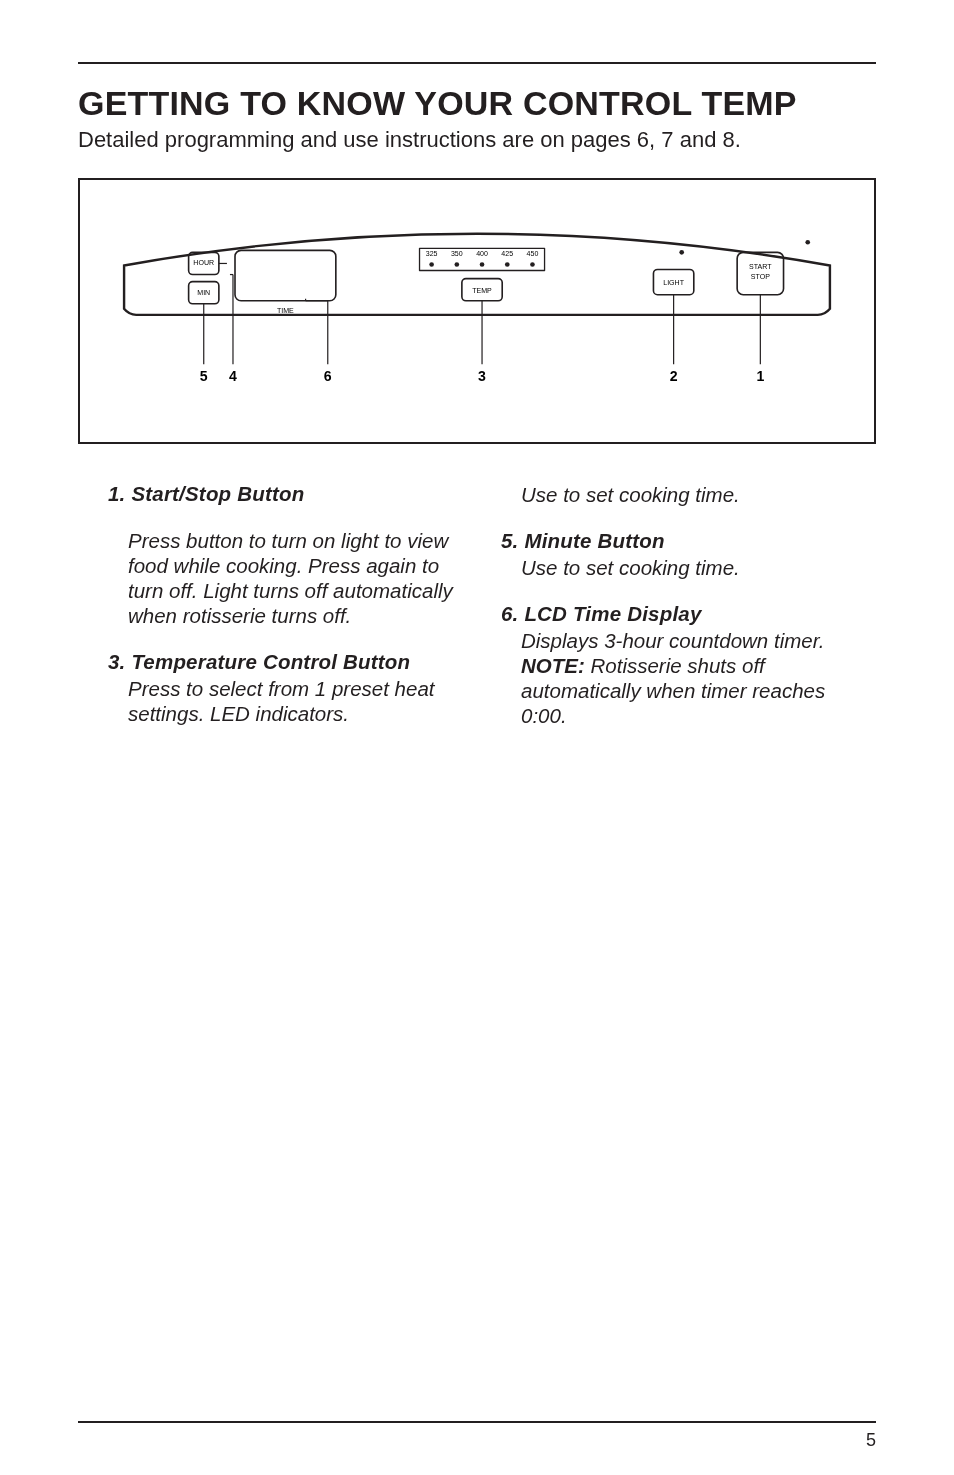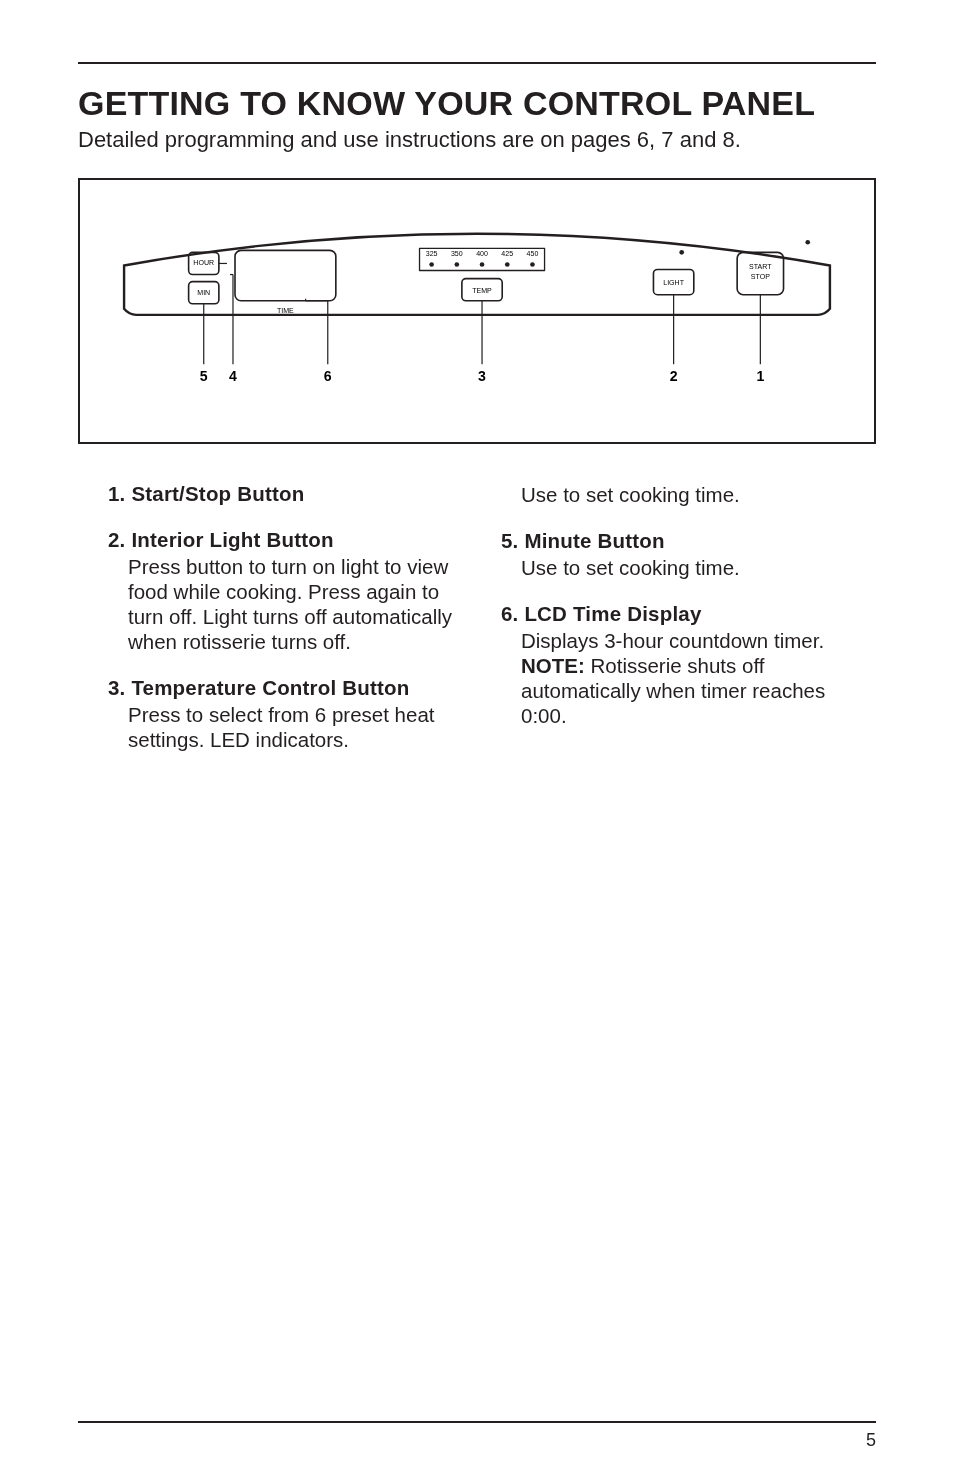--- a/index.html
+++ b/index.html
@@ -21,21 +21,21 @@
   h1 {
     font-size: 34px;
     font-weight: 800;
     letter-spacing: .2px;
     margin-bottom: 4px;
     font-stretch: condensed;
   }
   .subtitle { font-size: 22px; font-weight: 400; margin-bottom: 25px; }
   .diagram-frame { border: 2.6px solid #231f20; padding: 28px 34px 22px 34px; }
   .panel-svg { display: block; width: 100%; height: auto; }
-  .columns { display: flex; gap: 48px; margin-top: 38px; padding: 0 30px 0 30px; }
+  .columns { display: flex; gap: 48px; margin-top: 38px; padding: 0 30px 0 30px; font-style: italic; }
   .col { flex: 1 1 0; }
   .item { margin-bottom: 22px; }
   .item-title { font-weight: 800; font-size: 20.5px; letter-spacing: .2px; margin-bottom: 2px; }
   .item-body { font-size: 20.5px; line-height: 1.22; padding-left: 20px; }
   .note-label { font-weight: 800; }
   .bottom-rule {
     position: absolute;
     left: 78px; right: 78px; bottom: 52px;
     border-top: 2px solid #231f20;
   }
@@ -45,21 +45,21 @@
     font-size: 18px;
   }
 </style>
 </head>
 <body>
 
 <div class="top-rule"></div>
 
 <div class="content">
 
-  <h1>GETTING TO KNOW YOUR CONTROL PANEL</h1>
+  <h1>GETTING TO KNOW YOUR CONTROL TEMP</h1>
   <p class="subtitle">Detailed programming and use instructions are on pages 6, 7 and 8.</p>
 
   <div class="diagram-frame">
     <svg class="panel-svg" viewBox="0 0 720 210">
 
       <path d="M 10 57 Q 360 -6 710 57 L 710 100 Q 705 106 698 106 L 22 106 Q 15 106 10 100 Z" fill="none" stroke="#231f20" stroke-width="2.4"></path>
 
       <rect x="74" y="44" width="30" height="22" rx="4" ry="4" fill="none" stroke="#231f20" stroke-width="1.6"></rect>
       <text x="89" y="57" text-anchor="middle" font-size="7" font-family="Helvetica">HOUR</text>
 
@@ -114,26 +114,25 @@
       <text x="641" y="172" text-anchor="middle" font-size="14" font-weight="700" font-family="Helvetica">1</text>
     </svg>
   </div>
 
   <div class="columns">
     <div class="col">
       <div class="item">
         <div class="item-title">1. Start/Stop Button</div>
       </div>
       <div class="item">
-        <div class="item-title">2. Interior Light Button</div>
         <div class="item-body">Press button to turn on light to view food while cooking. Press again to turn off. Light turns off automatically when rotisserie turns off.</div>
       </div>
       <div class="item">
         <div class="item-title">3. Temperature Control Button</div>
-        <div class="item-body">Press to select from 6 preset heat settings. LED indicators.</div>
+        <div class="item-body">Press to select from 1 preset heat settings. LED indicators.</div>
       </div>
     </div>
     <div class="col">
       <div class="item">
         <div class="item-body">Use to set cooking time.</div>
       </div>
       <div class="item">
         <div class="item-title">5. Minute Button</div>
         <div class="item-body">Use to set cooking time.</div>
       </div>

